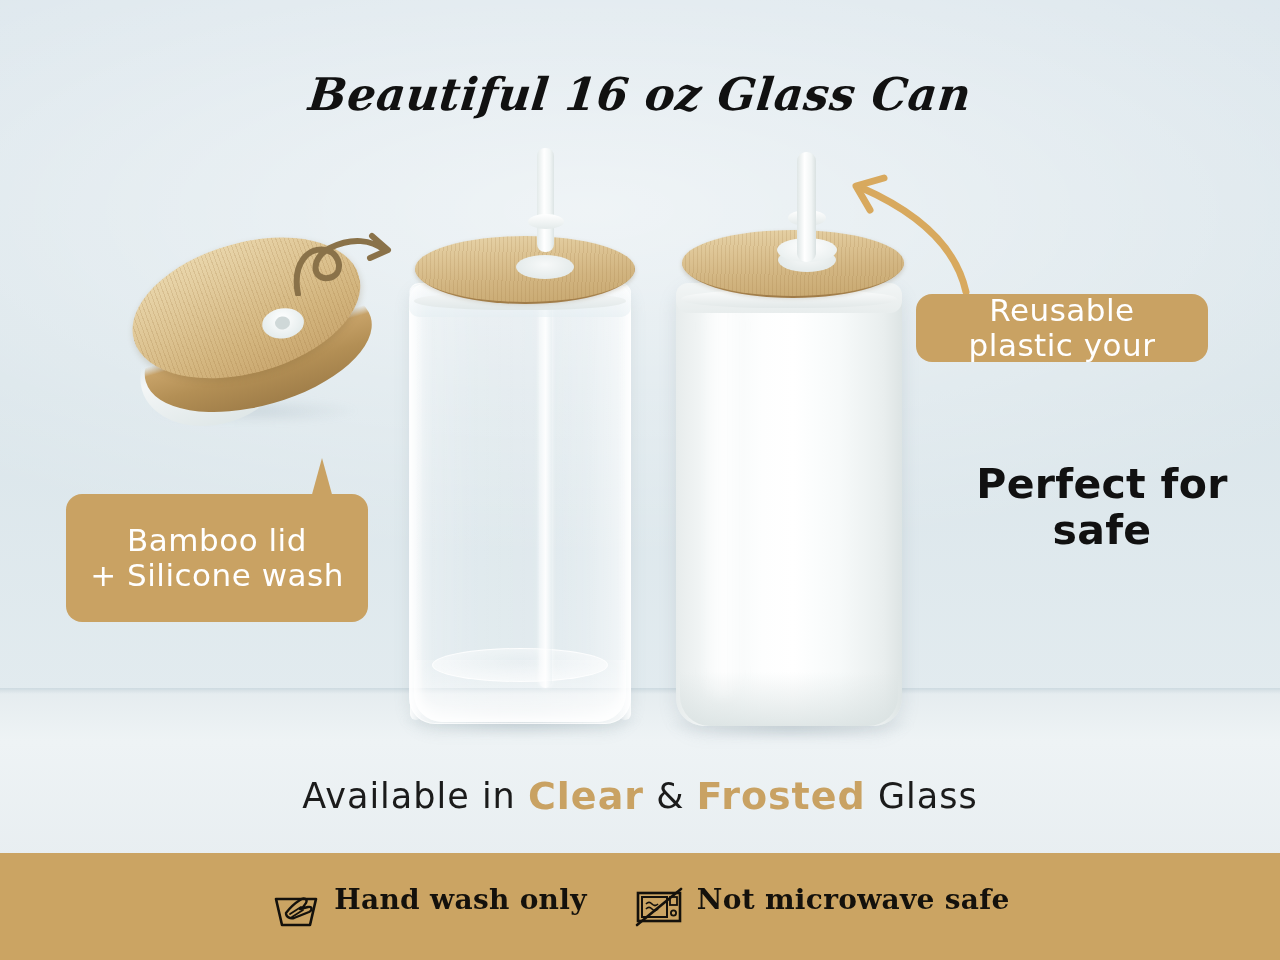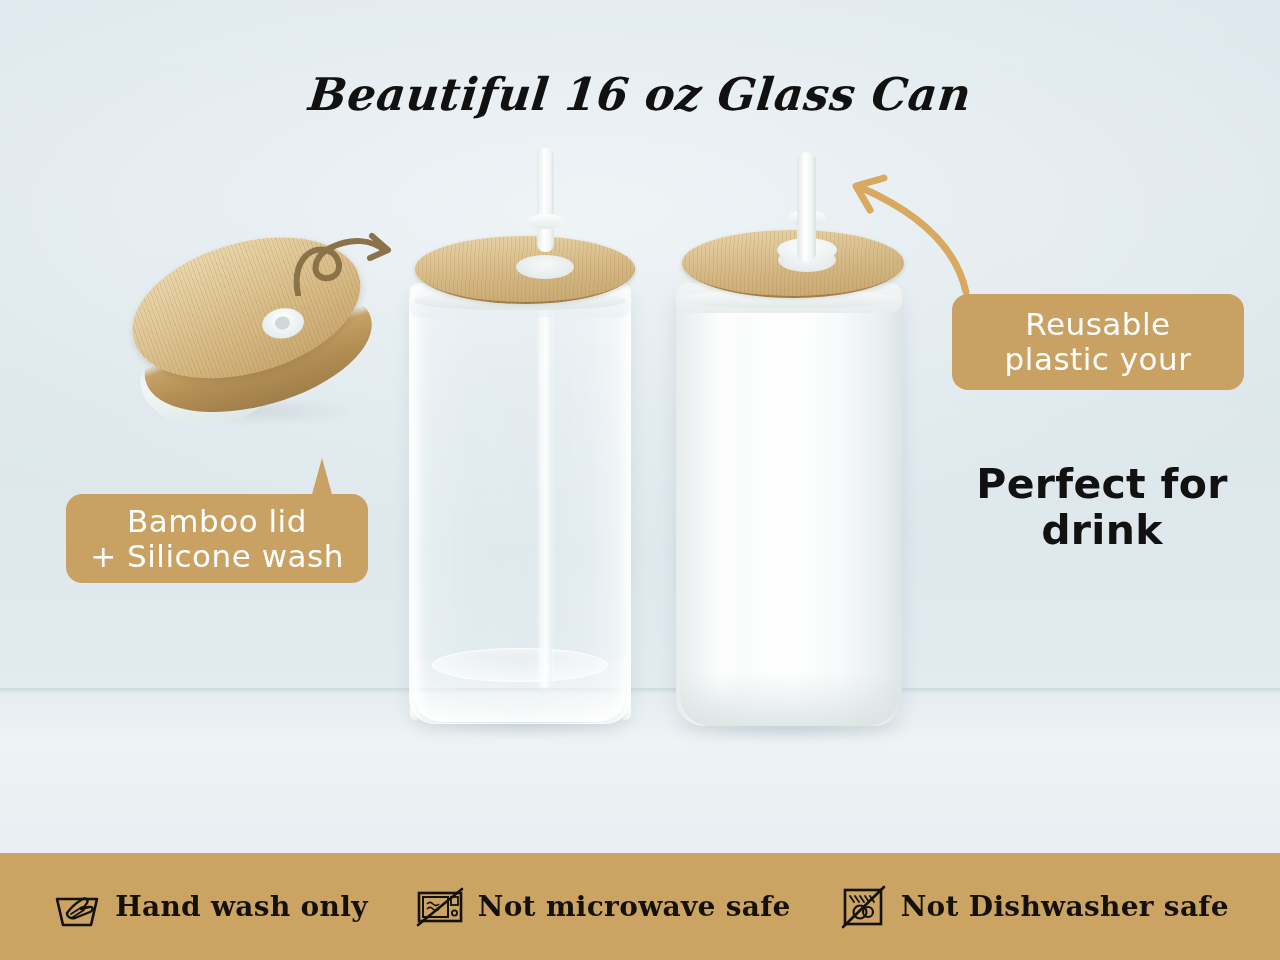--- a/index.html
+++ b/index.html
@@ -236,26 +236,26 @@
     background:#c9a263;
     border-radius:16px;
     color:#fff;
     font-family:"DejaVu Sans", sans-serif;
     text-align:center;
     line-height:1.12;
     padding:10px 18px;
     letter-spacing:.5px;
   }
   #callout-straw{
-    left:952px; top:294px; width:292px; height:96px;
+    left:916px; top:294px; width:292px; height:68px;
     font-size:31px; display:flex; flex-direction:column;
     align-items:center; justify-content:center;
   }
   #callout-lid{
-    left:66px; top:494px; width:302px; height:89px;
+    left:66px; top:494px; width:302px; height:128px;
     font-size:31px; display:flex; flex-direction:column;
     align-items:center; justify-content:center;
   }
   #callout-lid-tail{
     position:absolute; left:311px; top:458px;
     width:0; height:0;
     border-left:11px solid transparent;
     border-right:11px solid transparent;
     border-bottom:40px solid #c9a263;
   }
@@ -277,21 +277,21 @@
   }
   #available-line .hl{ color:#c9a263; font-weight:bold; font-size:38px; }
   #available-line span{ vertical-align:middle; }
 
   
   #care-bar{
     position:absolute; left:0; top:853px; width:1280px; height:107px;
     background:#cba463;
     display:flex; align-items:center; justify-content:center; gap:46px;
   }
-  .care-item{ display:flex; align-items:center; gap:12px; }
+  .care-item{ display:flex; gap:12px; }
   .care-item .label{
     font-family:"DejaVu Serif", serif;
     font-size:28px; color:#14110c; font-weight:bold;
     letter-spacing:.3px; white-space:nowrap;
   }
   .care-icon{ width:52px; height:48px; display:block; }
 
   
   .arrow-svg{ position:absolute; pointer-events:none; }
 </style>
@@ -362,23 +362,30 @@
   </div>
 
   <div id="callout-lid-tail"></div>
   <div class="callout" id="callout-lid">
     <div>Bamboo lid</div>
     <div>+ Silicone wash</div>
   </div>
 
   <div id="perfect-text">
     <div>Perfect for</div>
-    <div>drink</div>
-  </div>
-
+    <div>safe</div>
+  </div>
+
+  <div id="available-line">
+    <span>Available in</span>
+    <span class="hl">Clear</span>
+    <span>&amp;</span>
+    <span class="hl">Frosted</span>
+    <span>Glass</span>
+  </div>
 
   <div id="care-bar">
 
     <div class="care-item">
       <svg class="care-icon" viewBox="0 0 52 48">
         <path d="M6 16 L46 16 L40 42 L12 42 Z" fill="none" stroke="#14110c" stroke-width="2.6" stroke-linejoin="round"></path>
         <path d="M16 30 C16 30, 22 22, 30 17 C34 14, 38 16, 36 20 C34 24, 30 26, 30 26
                  L38 24 C42 23, 43 27, 39 29 L24 35 C20 36, 16 34, 16 30 Z" fill="none" stroke="#14110c" stroke-width="2.4" stroke-linejoin="round"></path>
         <path d="M20 31 L31 24 M22 34 L33 27" stroke="#14110c" stroke-width="1.8" stroke-linecap="round"></path>
       </svg>
@@ -390,26 +397,16 @@
         <rect x="5" y="10" width="42" height="28" fill="none" stroke="#14110c" stroke-width="2.6"></rect>
         <rect x="9" y="14" width="25" height="20" fill="none" stroke="#14110c" stroke-width="2"></rect>
         <rect x="37" y="14" width="7" height="8" fill="none" stroke="#14110c" stroke-width="1.8"></rect>
         <circle cx="40.5" cy="30" r="2.6" fill="none" stroke="#14110c" stroke-width="1.8"></circle>
         <path d="M13 21 q3 -3 6 0 t6 0 M13 26 q3 -3 6 0 t6 0" fill="none" stroke="#14110c" stroke-width="1.7"></path>
         <line x1="4" y1="42" x2="48" y2="6" stroke="#14110c" stroke-width="2.6" stroke-linecap="round"></line>
       </svg>
       <span class="label">Not microwave safe</span>
     </div>
 
-    <div class="care-item">
-      <svg class="care-icon" viewBox="0 0 52 48">
-        <rect x="8" y="7" width="36" height="34" fill="none" stroke="#14110c" stroke-width="2.6"></rect>
-        <path d="M13 13 L17 19 M18 13 L22 19 M23 13 L27 19 M28 13 L32 19 M33 13 L37 19" stroke="#14110c" stroke-width="1.8" stroke-linecap="round"></path>
-        <circle cx="23" cy="29" r="6.5" fill="none" stroke="#14110c" stroke-width="2.2"></circle>
-        <circle cx="31" cy="29" r="5" fill="none" stroke="#14110c" stroke-width="2.2"></circle>
-        <line x1="6" y1="44" x2="47" y2="4" stroke="#14110c" stroke-width="2.6" stroke-linecap="round"></line>
-      </svg>
-      <span class="label">Not Dishwasher safe</span>
-    </div>
 
   </div>
 
 </div>
 
 </body></html>

